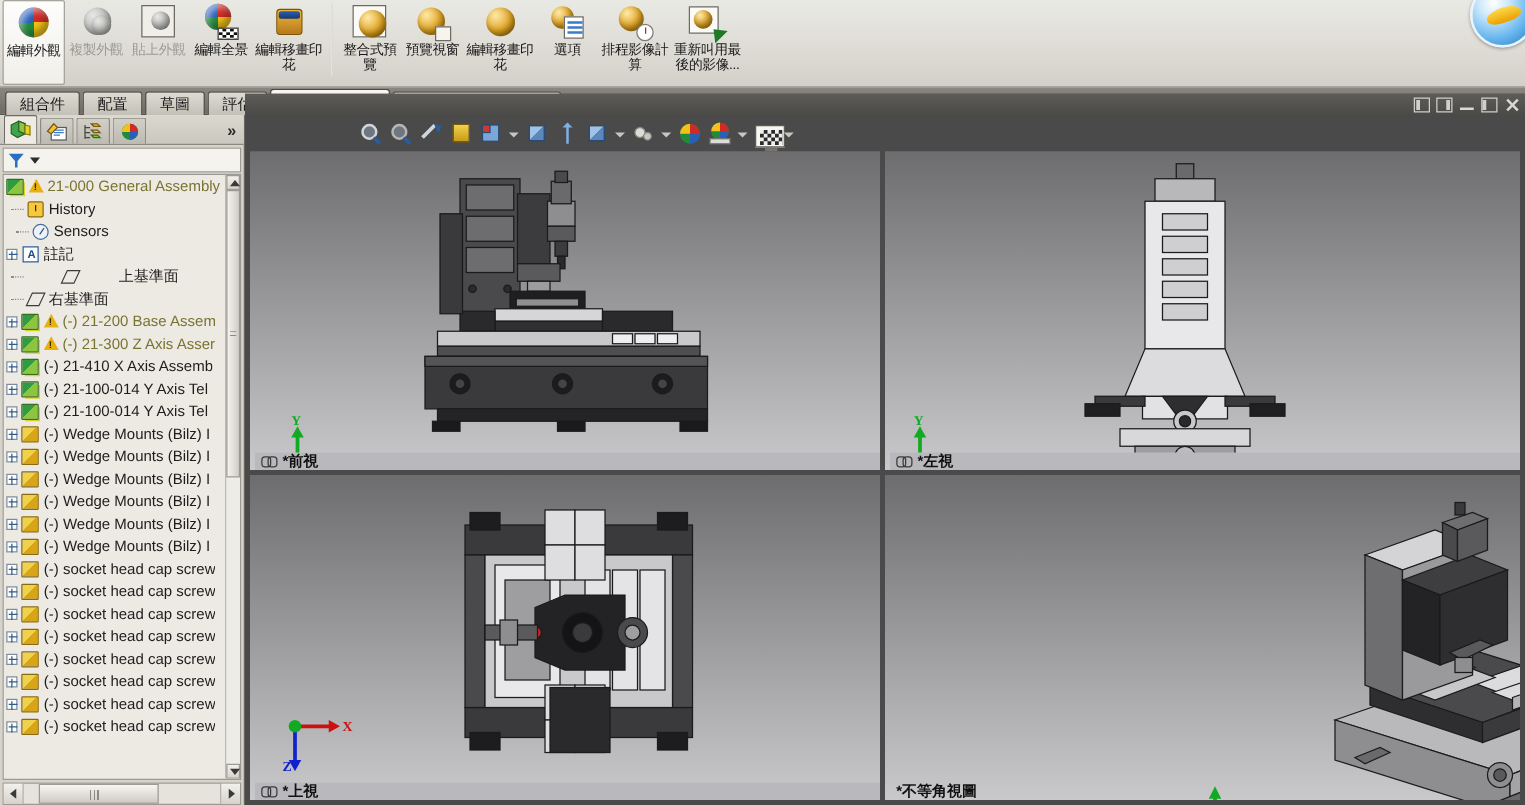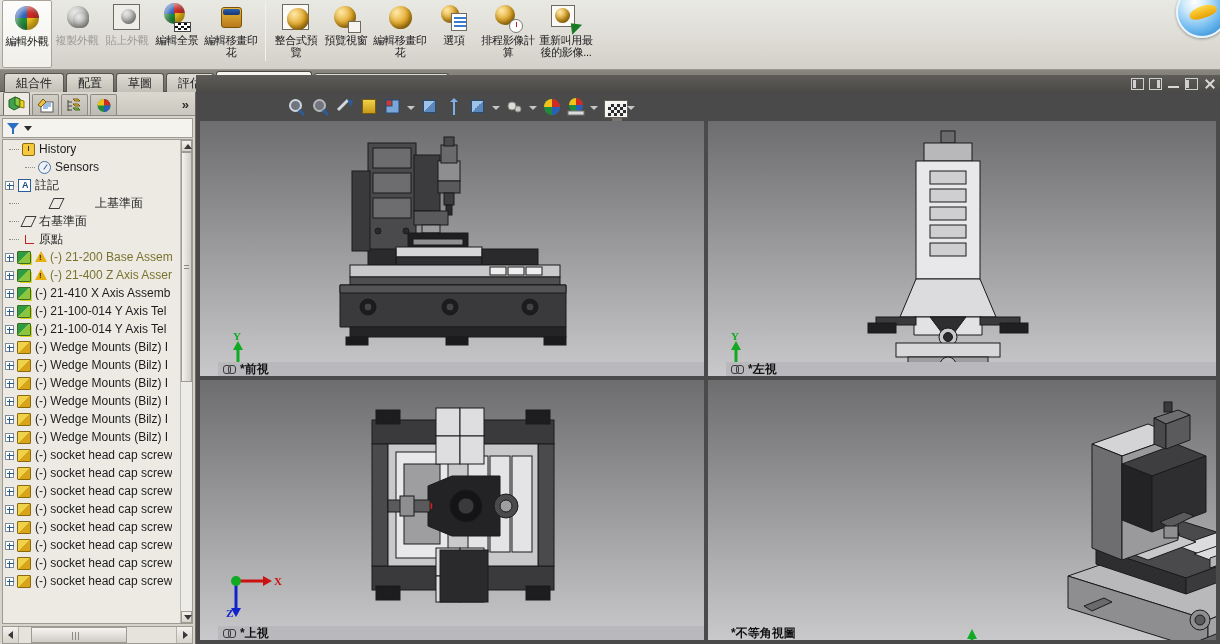--- a/index.html
+++ b/index.html
@@ -275,21 +275,21 @@
     background:linear-gradient(135deg,#9fc2e8 0 50%,#5b87bd 50% 100%); border:1px solid #2a4a72;}
   .sec { position:absolute; left:4px; top:3px; width:14px; height:15px;
     background:linear-gradient(#f0d24a,#c89a18); border:1px solid #7a5a10;}
 
   .quadrant { position:absolute; background: linear-gradient(#6d6d70, #c9c9cc); overflow:hidden; }
   .q1 { left:4px;  top:46px;  width:504px; height:255px; }
   .q2 { left:512px;top:46px;  width:508px; height:255px; }
   .q3 { left:4px;  top:305px; width:504px; height:260px; }
   .q4 { left:512px;top:305px; width:508px; height:260px; }
   .qlabelbar {
-    position:absolute; left:18px; right:0; bottom:0; height:14px;
+    position:absolute; left:4px; right:0; bottom:0; height:14px;
     background:#b9b9bd; display:flex; align-items:center; padding-left:5px;
   }
   .qlabelbar.transparent { background:transparent;text-align:center; }
   .chain { width:13px;height:8px; position:relative; margin-right:4px; flex:0 0 auto;}
   .chain:before,.chain:after{content:"";position:absolute;top:0;width:6px;height:7px;border:1px solid #3a3a3a;border-radius:3px;}
   .chain:before{left:0;} .chain:after{left:5px;}
   .qlabel { font-size:12px; font-weight:bold; color:#111; white-space:nowrap; }
   .qsep-v { position:absolute; left:508px; top:46px; width:4px; height:519px; background:#4a4a4a; }
   .qsep-h { position:absolute; left:4px; top:301px; width:1016px; height:4px; background:#4a4a4a; }
 
@@ -459,28 +459,35 @@
       <div class="chev">»</div>
     </div>
 
     <div class="filterrow">
       <span class="funnel"></span>
       <span class="caret-dn"></span>
     </div>
 
     <div class="tree">
       <div class="tree-scroll" id="tree-scroll">
+          <div class="tnode root">
+            <span class="tico">
+              <span class="ic-asm"></span>
+            </span>
+            <span class="warn"></span>
+            <span class="tlabel olive">21-000 General Assembly</span>
+          </div>
           <div class="tnode" style="padding-left: 4px;">
             <span class="dots" style="margin-left: 2px;"></span>
             <span class="tico">
               <span class="ic-hist"></span>
             </span>
             <span class="tlabel">History</span>
           </div>
-          <div class="tnode" style="padding-left: 20px;">
+          <div class="tnode" style="padding-left: 8px;">
             <span class="dots" style="margin-left: 2px;"></span>
             <span class="tico">
               <span class="ic-sens"></span>
             </span>
             <span class="tlabel">Sensors</span>
           </div>
           <div class="tnode">
             <span class="plusbox"></span>
             <span class="tico">
               <span class="ic-note"></span>
@@ -494,42 +501,35 @@
             </span>
             <span class="tlabel">上基準面</span>
           </div>
           <div class="tnode" style="padding-left: 4px;">
             <span class="dots" style="margin-left: 2px;"></span>
             <span class="tico">
               <span class="ic-plane"></span>
             </span>
             <span class="tlabel">右基準面</span>
           </div>
-          <div class="tnode" style="padding-left: 4px;">
-            <span class="dots" style="margin-left: 2px;"></span>
-            <span class="tico">
-              <span class="ic-orig"></span>
-            </span>
-            <span class="tlabel">原點</span>
-          </div>
           <div class="tnode">
             <span class="plusbox"></span>
             <span class="tico">
               <span class="ic-asm"></span>
             </span>
             <span class="warn"></span>
             <span class="tlabel olive">(-) 21-200 Base Assem</span>
           </div>
           <div class="tnode">
             <span class="plusbox"></span>
             <span class="tico">
               <span class="ic-asm"></span>
             </span>
             <span class="warn"></span>
-            <span class="tlabel olive">(-) 21-400 Z Axis Asser</span>
+            <span class="tlabel olive">(-) 21-300 Z Axis Asser</span>
           </div>
           <div class="tnode">
             <span class="plusbox"></span>
             <span class="tico">
               <span class="ic-asm"></span>
             </span>
             <span class="tlabel">(-) 21-410 X Axis Assemb</span>
           </div>
           <div class="tnode">
             <span class="plusbox"></span>

